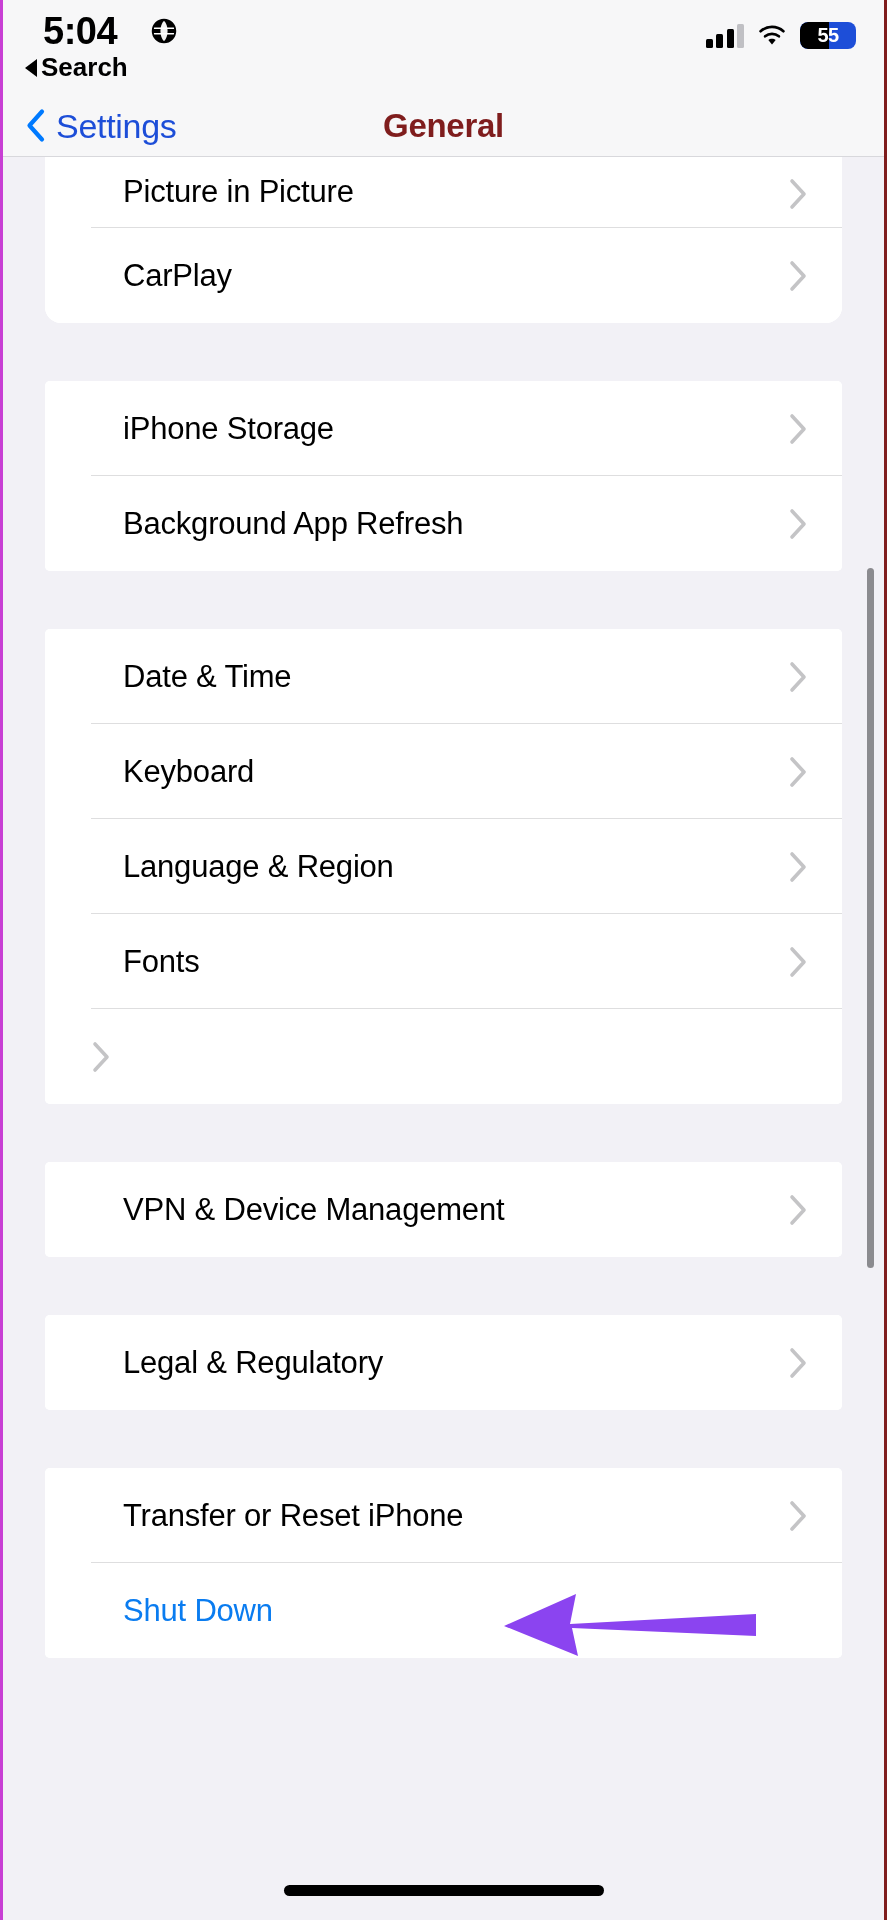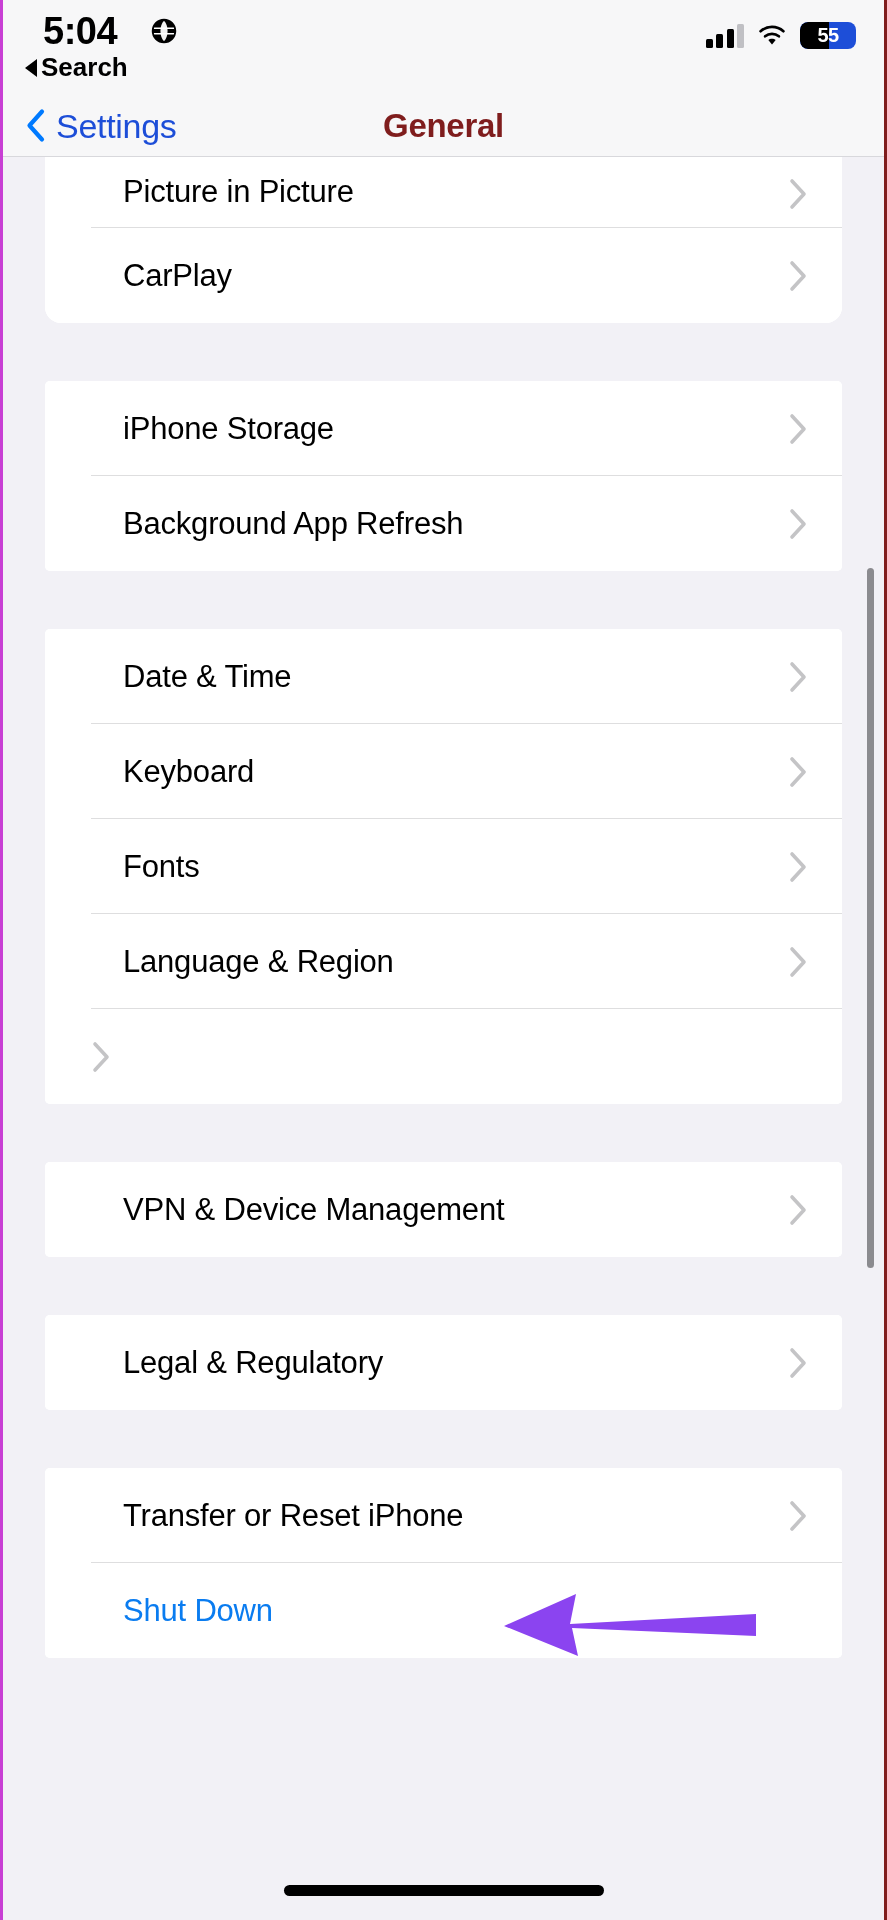--- a/index.html
+++ b/index.html
@@ -265,28 +265,28 @@
           <div class="sep"></div>
         </div>
         <div class="row">
           <div class="label">Keyboard</div>
           <svg class="chev" viewBox="0 0 20 32">
             <path d="M4 3 L16 16 L4 29" stroke="#c4c4c6" stroke-width="3.6" fill="none" stroke-linecap="round" stroke-linejoin="round"></path>
           </svg>
           <div class="sep"></div>
         </div>
         <div class="row">
+          <div class="label">Language &amp; Region</div>
+          <svg class="chev" viewBox="0 0 20 32">
+            <path d="M4 3 L16 16 L4 29" stroke="#c4c4c6" stroke-width="3.6" fill="none" stroke-linecap="round" stroke-linejoin="round"></path>
+          </svg>
+          <div class="sep"></div>
+        </div>
+        <div class="row">
           <div class="label">Fonts</div>
-          <svg class="chev" viewBox="0 0 20 32">
-            <path d="M4 3 L16 16 L4 29" stroke="#c4c4c6" stroke-width="3.6" fill="none" stroke-linecap="round" stroke-linejoin="round"></path>
-          </svg>
-          <div class="sep"></div>
-        </div>
-        <div class="row">
-          <div class="label">Language &amp; Region</div>
           <svg class="chev" viewBox="0 0 20 32">
             <path d="M4 3 L16 16 L4 29" stroke="#c4c4c6" stroke-width="3.6" fill="none" stroke-linecap="round" stroke-linejoin="round"></path>
           </svg>
           <div class="sep"></div>
         </div>
         <div class="row">
           <svg class="chev" viewBox="0 0 20 32">
             <path d="M4 3 L16 16 L4 29" stroke="#c4c4c6" stroke-width="3.6" fill="none" stroke-linecap="round" stroke-linejoin="round"></path>
           </svg>
         </div>

